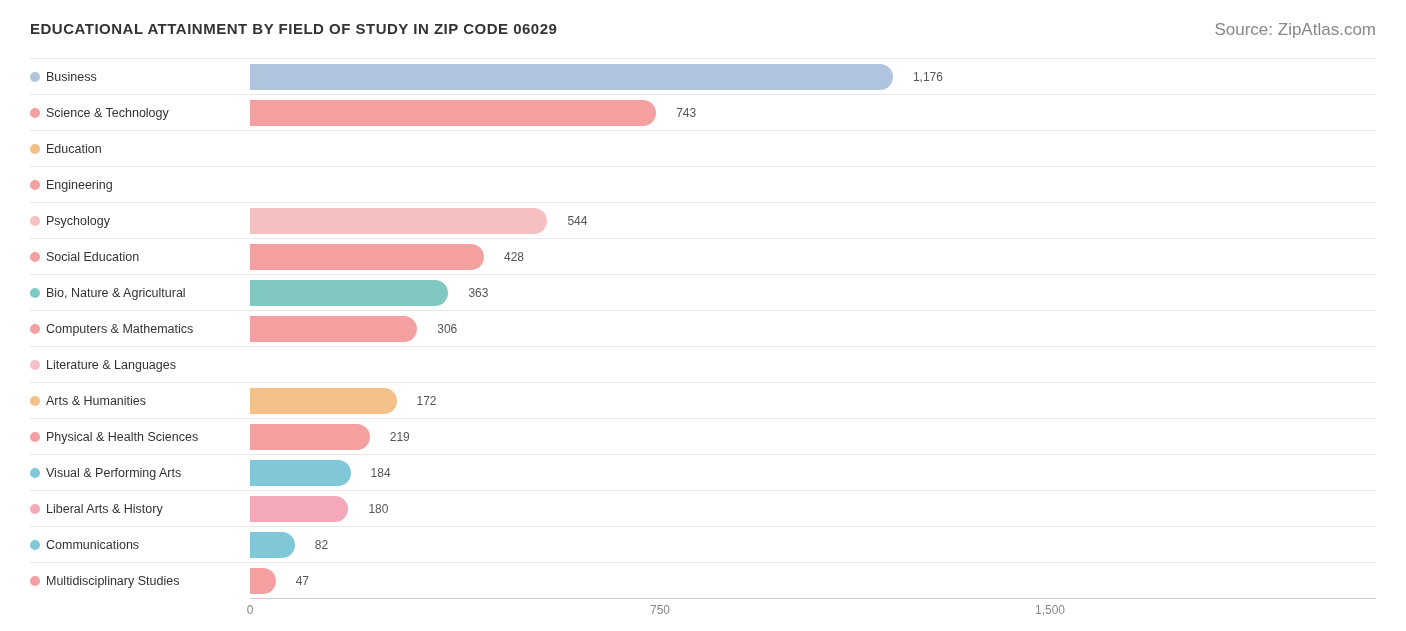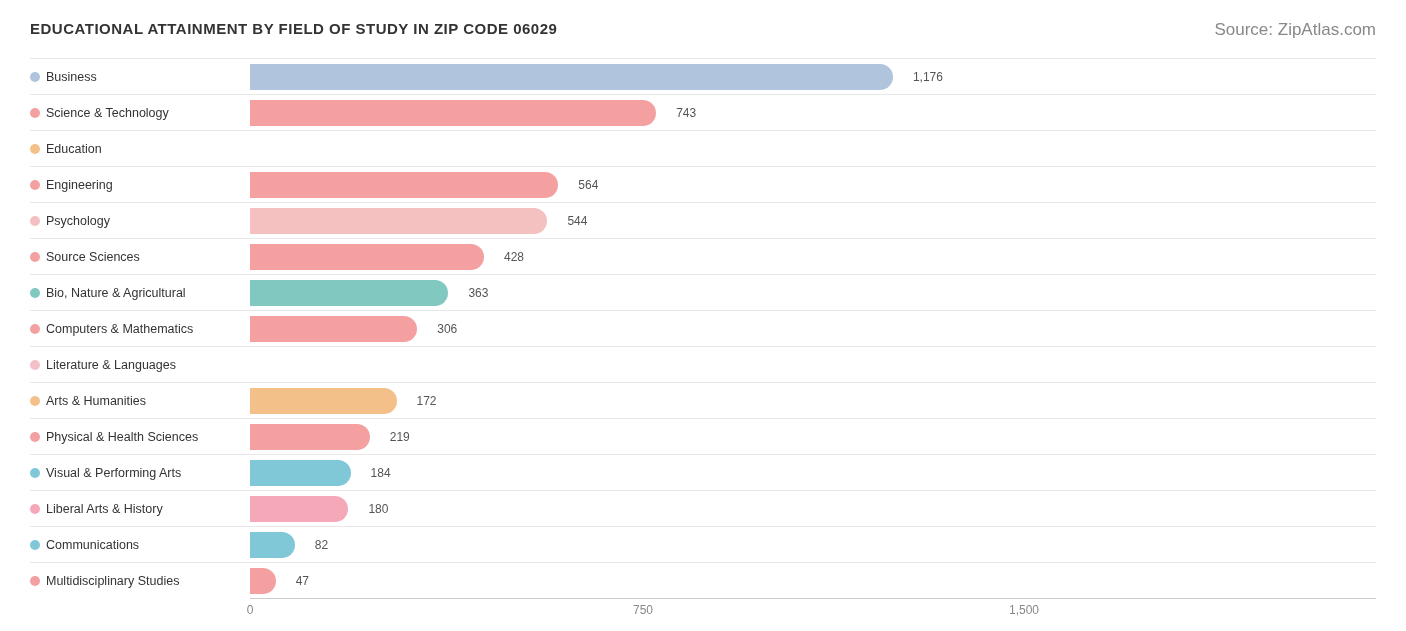--- a/index.html
+++ b/index.html
@@ -111,39 +111,35 @@
     <div class="bar-label">
       <div class="label-dot" style="background:#f4c08a;"></div>
       <span>Education</span>
     </div>
   </div>
       <div class="bar-row">
     <div class="bar-label">
       <div class="label-dot" style="background:#f4a0a0;"></div>
       <span>Engineering</span>
     </div>
-    <div class="bar-container">
-      <div class="bar" style="width:308.32px; background:#f4a0a0;"></div>
-      <span class="bar-value">564</span>
-    </div>
   </div>
       <div class="bar-row">
     <div class="bar-label">
       <div class="label-dot" style="background:#f4c0c0;"></div>
       <span>Psychology</span>
     </div>
     <div class="bar-container">
       <div class="bar" style="width:297.3866666666667px; background:#f4c0c0;"></div>
       <span class="bar-value">544</span>
     </div>
   </div>
       <div class="bar-row">
     <div class="bar-label">
       <div class="label-dot" style="background:#f4a0a0;"></div>
-      <span>Source Sciences</span>
+      <span>Social Education</span>
     </div>
     <div class="bar-container">
       <div class="bar" style="width:233.97333333333333px; background:#f4a0a0;"></div>
       <span class="bar-value">428</span>
     </div>
   </div>
       <div class="bar-row">
     <div class="bar-label">
       <div class="label-dot" style="background:#80c8c0;"></div>
       <span>Bio, Nature &amp; Agricultural</span>
@@ -225,16 +221,16 @@
       <span>Multidisciplinary Studies</span>
     </div>
     <div class="bar-container">
       <div class="bar" style="width:25.69333333333333px; background:#f4a0a0;"></div>
       <span class="bar-value">47</span>
     </div>
   </div>
     </div>
   <div class="x-axis" id="x-axis" style="position: relative; height: 20px; margin-left: 220px; margin-right: 0px; flex: 1 1 0%;">
       <span class="x-tick" style="position: absolute; left: 0px; transform: translateX(-50%);">0</span>
-      <span class="x-tick" style="position: absolute; left: 393px; transform: translateX(-50%);">750</span>
-      <span class="x-tick" style="position: absolute; left: 774px; transform: translateX(-50%);">1,500</span>
+      <span class="x-tick" style="position: absolute; left: 410px; transform: translateX(-50%);">750</span>
+      <span class="x-tick" style="position: absolute; left: 800px; transform: translateX(-50%);">1,500</span>
     </div>
 </div>
 
 </body></html>

